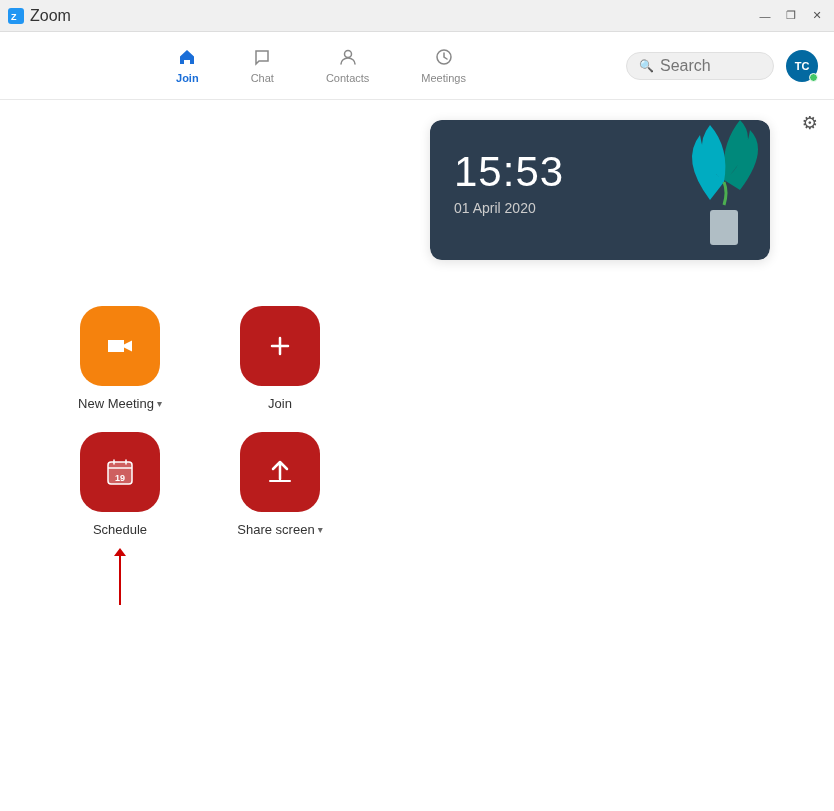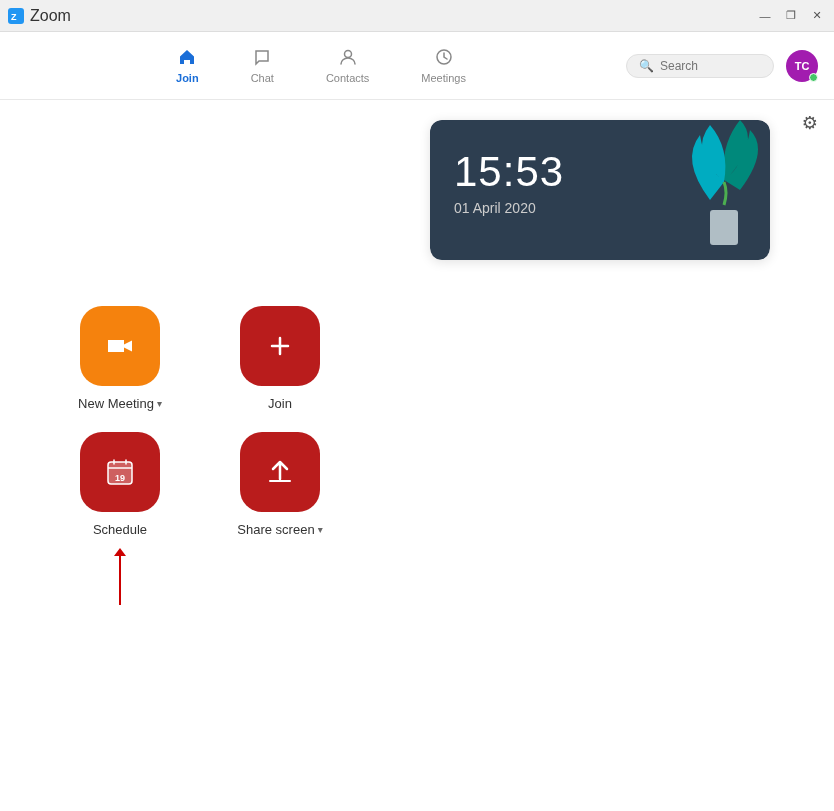--- a/index.html
+++ b/index.html
@@ -95,30 +95,30 @@
       padding: 4px 12px;
       gap: 6px;
       width: 148px;
       border: 1px solid #e0e0e0;
     }
     .search-icon { color: #888; font-size: 12px; }
     .search-input {
       background: transparent;
       border: none;
       outline: none;
-      font-size: 12px;
+      font-size: 16px;
       color: #888;
       width: 100%;
     }
 
     .avatar-btn {
       width: 32px;
       height: 32px;
       border-radius: 50%;
-      background: #a21caf;
+      background: #0369a1;
       color: white;
       font-size: 11px;
       font-weight: bold;
       display: flex;
       align-items: center;
       justify-content: center;
       margin-left: 12px;
       position: relative;
       cursor: pointer;
     }

